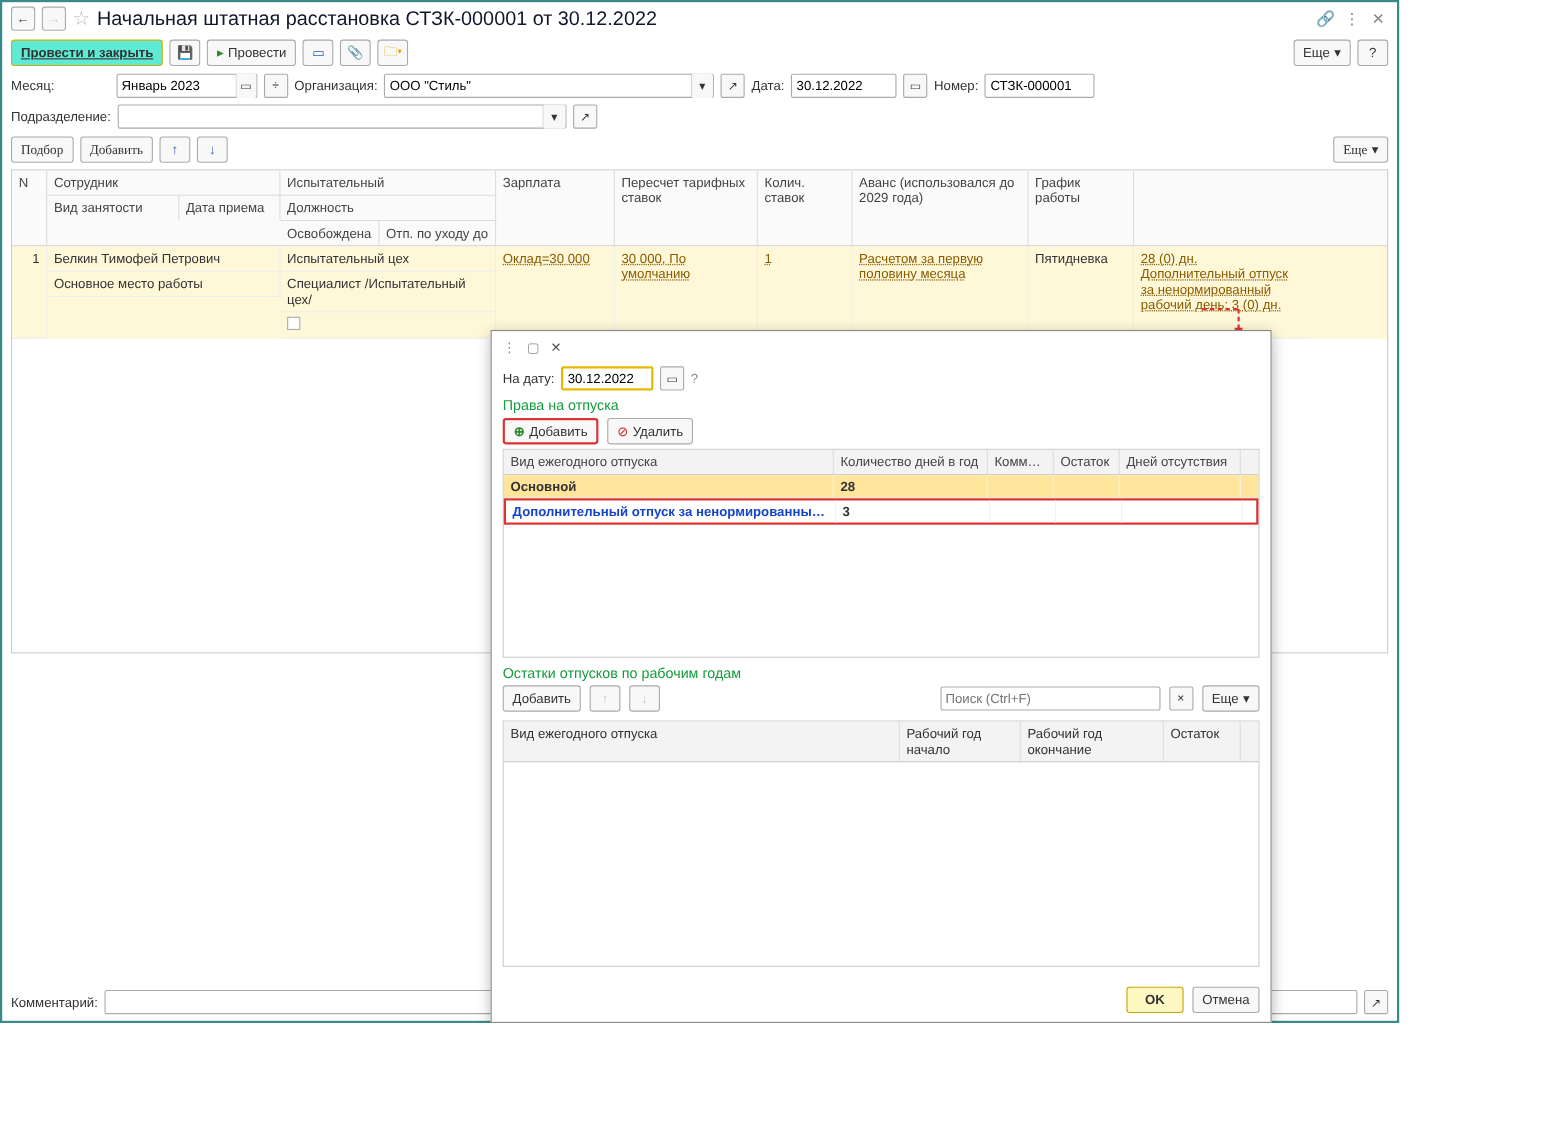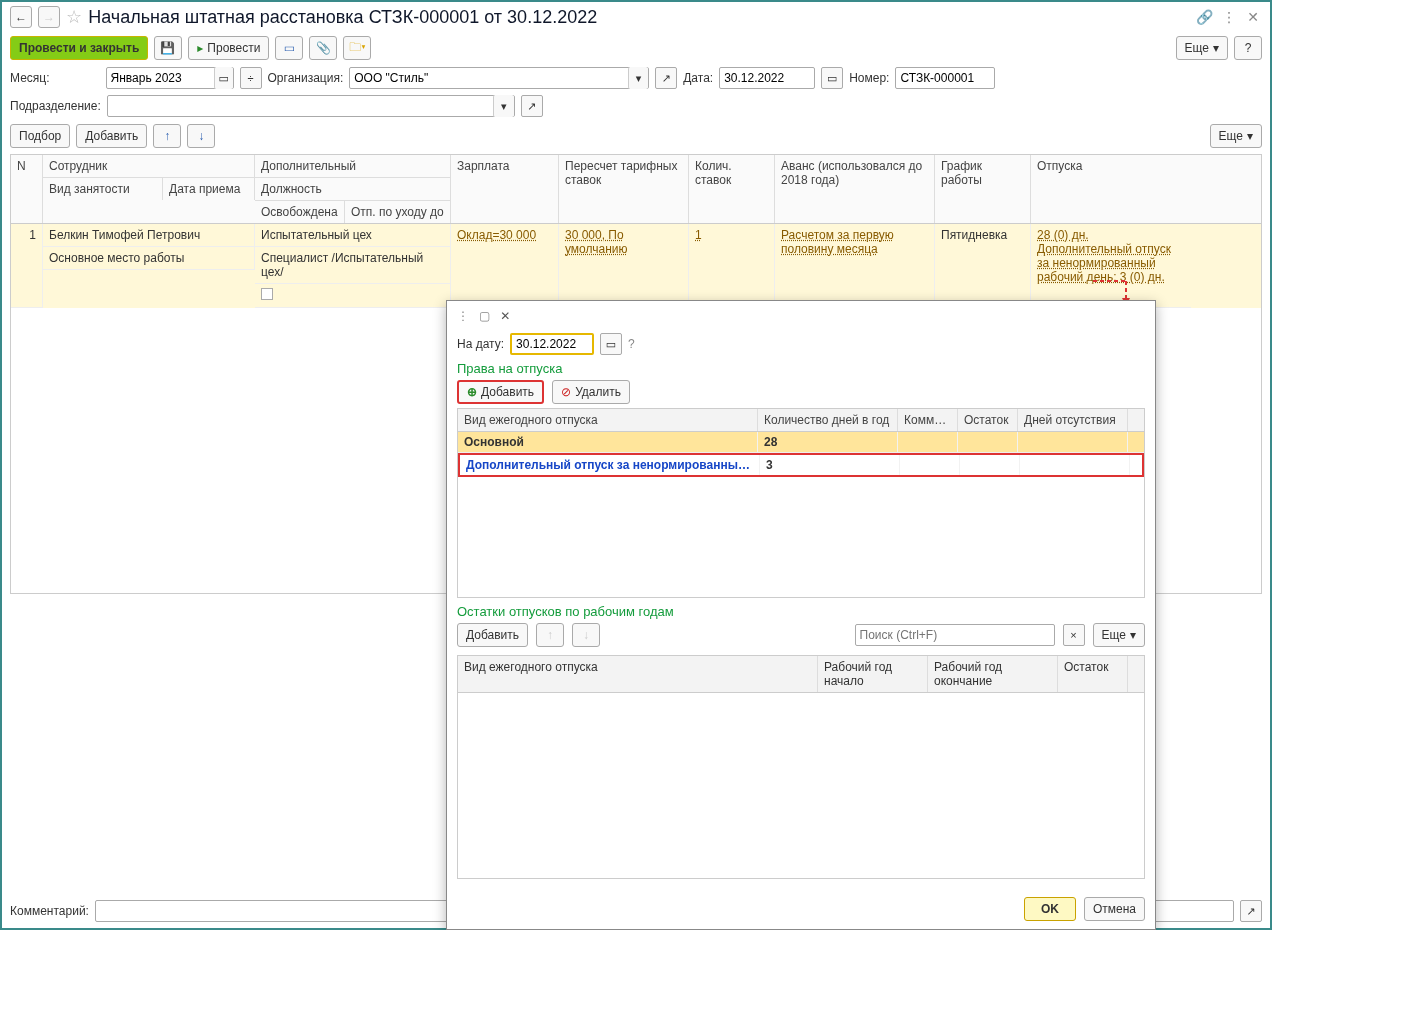--- a/index.html
+++ b/index.html
@@ -7,32 +7,32 @@
   .window { border:2px solid #3a8a8a; width:1272px; height:930px; margin:0; position:relative; background:#fff; }
   .titlebar { display:flex; align-items:center; padding:4px 8px; gap:6px; }
   .nav-btn { width:22px; height:22px; border:1px solid #aaa; border-radius:3px; background:#f8f8f8; display:flex; align-items:center; justify-content:center; cursor:pointer; }
   .star { color:#bbb; font-size:18px; }
   .title-text { font-size:18px; font-weight:500; color:#0f172a; }
   .title-spacer { flex:1; }
   .title-icon { width:18px; height:18px; display:flex; align-items:center; justify-content:center; color:#888; cursor:pointer; font-size:14px; }
 
   .toolbar { display:flex; align-items:center; padding:4px 8px; gap:6px; }
   .btn { border:1px solid #aaa; border-radius:3px; background:#f8f8f8; padding:3px 8px; cursor:pointer; display:inline-flex; align-items:center; gap:4px; height:24px; }
-  .btn-yellow { background:#84cc16; border-color:#c9b400; font-weight:bold; }
+  .btn-yellow { background:#5eead4; border-color:#c9b400; font-weight:bold;text-decoration:underline; }
   .btn-icon { width:28px; justify-content:center; padding:3px 0; }
   .icon-blue { color:#2b5fb0; }
   .icon-green { color:#2a8a2a; }
 
   .form-row { display:flex; align-items:center; padding:3px 8px; gap:6px; }
   .label { color:#333; }
   .field { border:1px solid #aaa; border-radius:2px; height:22px; background:#fff; display:flex; align-items:center; }
   .field input { border:none; outline:none; width:100%; padding:0 4px; font:inherit; background:transparent; }
   .mini { width:22px; height:22px; border:1px solid #aaa; border-radius:2px; background:#f8f8f8; display:flex; align-items:center; justify-content:center; cursor:pointer; font-size:11px; }
 
-  .subbar { display:flex; align-items:flex-start; padding:4px 8px; gap:6px; }
+  .subbar { display:flex; align-items:flex-start; padding:4px 8px; gap:6px;font-family:Liberation Serif, serif; }
   .spacer { flex:1; }
 
   .grid { border:1px solid #ccc; margin:2px 8px; height:440px; overflow:hidden; background:#fff; }
   .gh { border-right:1px solid #ddd; padding:4px 6px; font-size:12px; color:#444; }
   .gc { border-right:1px solid #eee; border-bottom:1px solid #eee; padding:4px 6px; font-size:12px; }
   .link { color:#885b00; text-decoration:underline dotted; cursor:pointer; }
   .gc-n { text-align:right; }
 
   .comment-row { position:absolute; bottom:6px; left:8px; right:8px; display:flex; align-items:center; gap:6px; }
   .comment-row .field { flex:1; }
@@ -158,33 +158,32 @@
     <div style="display:flex;border-bottom:1px solid #ccc;background:#fafafa">
       <div class="gh" style="width:32px">N</div>
       <div style="width:212px">
         <div class="gh" style="border-bottom:1px solid #ddd">Сотрудник</div>
         <div style="display:flex">
           <div class="gh" style="width:120px">Вид занятости</div>
           <div class="gh" style="width:92px">Дата приема</div>
         </div>
       </div>
       <div style="width:196px">
-        <div class="gh" style="border-bottom:1px solid #ddd">Дополнительный</div>
+        <div class="gh" style="border-bottom:1px solid #ddd">Испытательный</div>
         <div class="gh" style="border-bottom:1px solid #ddd">Должность</div>
         <div style="display:flex">
           <div class="gh" style="width:90px">Освобождена</div>
           <div class="gh" style="width:106px">Отп. по уходу до</div>
         </div>
       </div>
       <div class="gh" style="width:108px">Зарплата</div>
       <div class="gh" style="width:130px">Пересчет тарифных ставок</div>
       <div class="gh" style="width:86px">Колич. ставок</div>
-      <div class="gh" style="width:160px">Аванс (использовался до 2018 года)</div>
+      <div class="gh" style="width:160px">Аванс (использовался до 2029 года)</div>
       <div class="gh" style="width:96px">График работы</div>
-      <div class="gh" style="width:160px;border-right:none">Отпуска</div>
     </div>
 
     <div style="display:flex;background:#fff8d8">
       <div class="gc gc-n" style="width:32px">1</div>
       <div style="width:212px">
         <div class="gc" style="border-bottom:1px solid #eee">Белкин Тимофей Петрович</div>
         <div class="gc">Основное место работы</div>
       </div>
       <div style="width:196px">
         <div class="gc" style="border-bottom:1px solid #eee">Испытательный цех</div>

